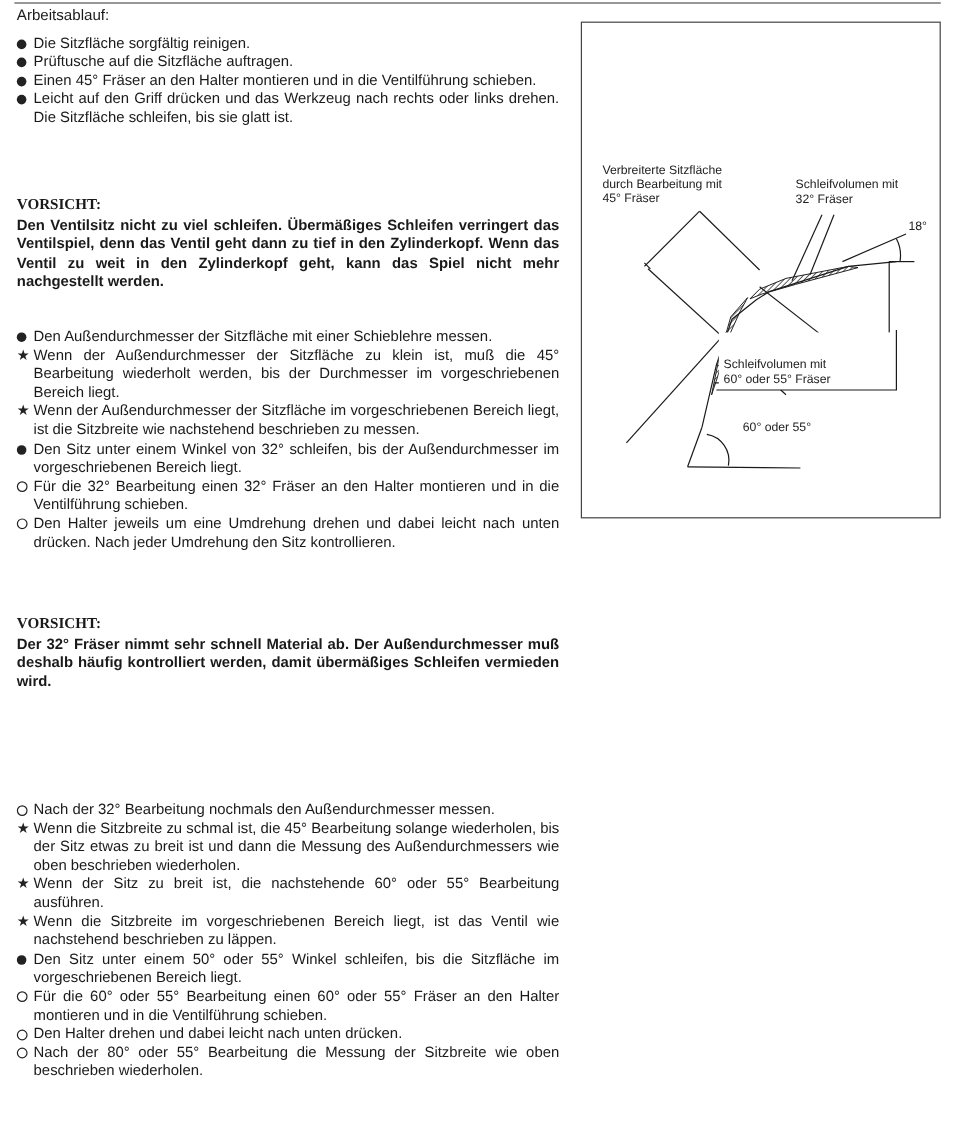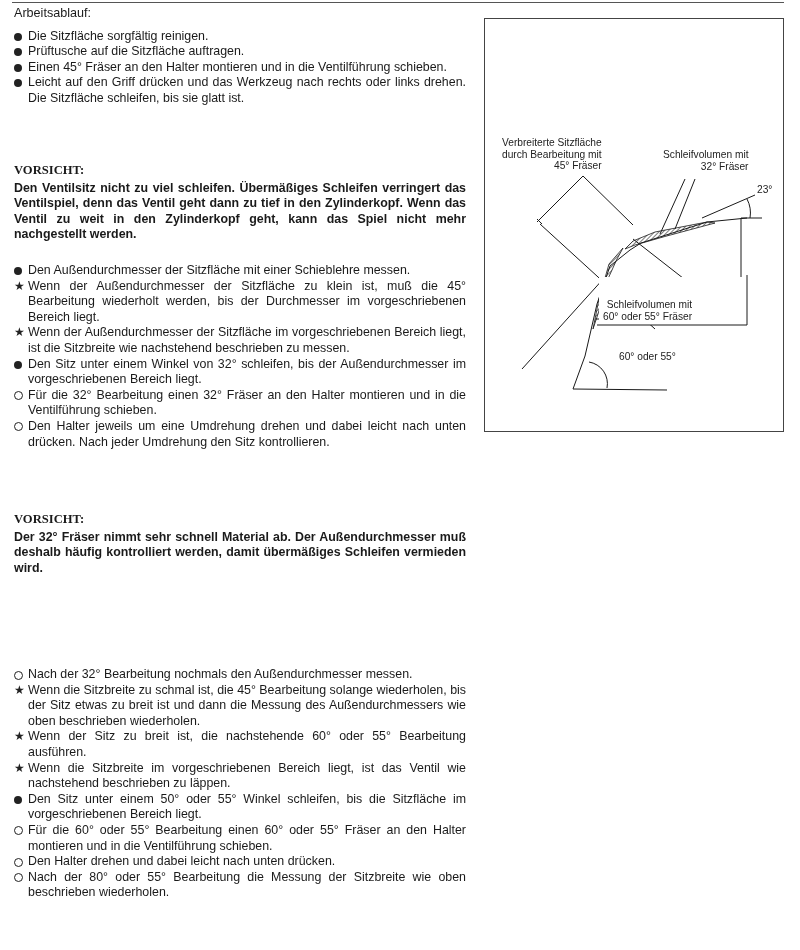--- a/index.html
+++ b/index.html
@@ -26,21 +26,21 @@
     ul.steps li .mk {
       position: absolute; left: 0; top: 0; width: 12px; text-align: left;
       font-size: 11px;
     }
     .mk.dot::before { content: ""; display: inline-block; width: 8px; height: 8px; border-radius: 50%; background: #222; margin-top: 4px; }
     .mk.ring::before { content: ""; display: inline-block; width: 7px; height: 7px; border-radius: 50%; border: 1.2px solid #222; margin-top: 3.5px; }
     .mk.star::before { content: "\2605"; font-size: 12px; line-height: 15px; color: #222; }
 
     .figure {
       position: absolute; left: 484px; top: 18px; width: 300px; height: 414px;
-      border: 1px solid #444; box-sizing: border-box; text-align: right;
+      border: 1px solid #444; box-sizing: border-box;
     }
     .figure svg { position: absolute; left: 0; top: 0; }
     .fig-label {
       position: absolute; font-size: 10.2px; line-height: 11.6px; color: #222;
       white-space: pre-line;
     }
   </style>
 </head>
 <body>
 
@@ -54,21 +54,21 @@
     <li><span class="mk dot"></span><span>Einen 45° Fräser an den Halter montieren und in die Ventilführung schieben.</span></li>
     <li><span class="mk dot"></span><span>Leicht auf den Griff drücken und das Werkzeug nach rechts oder links drehen. Die Sitzfläche schleifen, bis sie glatt ist.</span></li>
   </ul>
 </div>
 
 <div class="col" style="top:163px;">
   <p class="warn-h">VORSICHT:</p>
   <p class="warn-body">Den Ventilsitz nicht zu viel schleifen. Übermäßiges Schleifen verringert das Ventilspiel, denn das Ventil geht dann zu tief in den Zylinderkopf. Wenn das Ventil zu weit in den Zylinderkopf geht, kann das Spiel nicht mehr nachgestellt werden.</p>
 </div>
 
-<div class="col" style="top:263px;">
+<div class="col" style="top:273px;">
   <ul class="steps">
     <li><span class="mk dot"></span><span>Den Außendurchmesser der Sitzfläche mit einer Schieblehre messen.</span></li>
     <li><span class="mk star"></span><span>Wenn der Außendurchmesser der Sitzfläche zu klein ist, muß die 45° Bearbeitung wiederholt werden, bis der Durchmesser im vorgeschrie­benen Bereich liegt.</span></li>
     <li><span class="mk star"></span><span>Wenn der Außendurchmesser der Sitzfläche im vorgeschriebenen Be­reich liegt, ist die Sitzbreite wie nachstehend beschrieben zu messen.</span></li>
     <li><span class="mk dot"></span><span>Den Sitz unter einem Winkel von 32° schleifen, bis der Außendurch­messer im vorgeschriebenen Bereich liegt.</span></li>
     <li><span class="mk ring"></span><span>Für die 32° Bearbeitung einen 32° Fräser an den Halter montieren und in die Ventilführung schieben.</span></li>
     <li><span class="mk ring"></span><span>Den Halter jeweils um eine Umdrehung drehen und dabei leicht nach unten drücken. Nach jeder Umdrehung den Sitz kontrollieren.</span></li>
   </ul>
 </div>
 
@@ -131,17 +131,17 @@
 
     <rect x="114" y="258" width="150" height="48" fill="#fff" stroke="none"></rect>
     <polyline points="112,306 262,306 262,256" fill="none" stroke="#1a1a1a" stroke-width="1"></polyline>
   </svg>
 
   <div class="fig-label" style="left:17px; top:118px;">Verbreiterte Sitzfläche
 durch Bearbeitung mit
 45° Fräser</div>
   <div class="fig-label" style="left:178px; top:130px;">Schleifvolumen mit
 32° Fräser</div>
-  <div class="fig-label" style="left:272px; top:165px;">23°</div>
+  <div class="fig-label" style="left:272px; top:165px;">18°</div>
   <div class="fig-label" style="left:118px; top:280px;">Schleifvolumen mit
 60° oder 55° Fräser</div>
   <div class="fig-label" style="left:118px; top:332px;padding-left:16px;">60° oder 55°</div>
 </div>
 
 </body></html>

